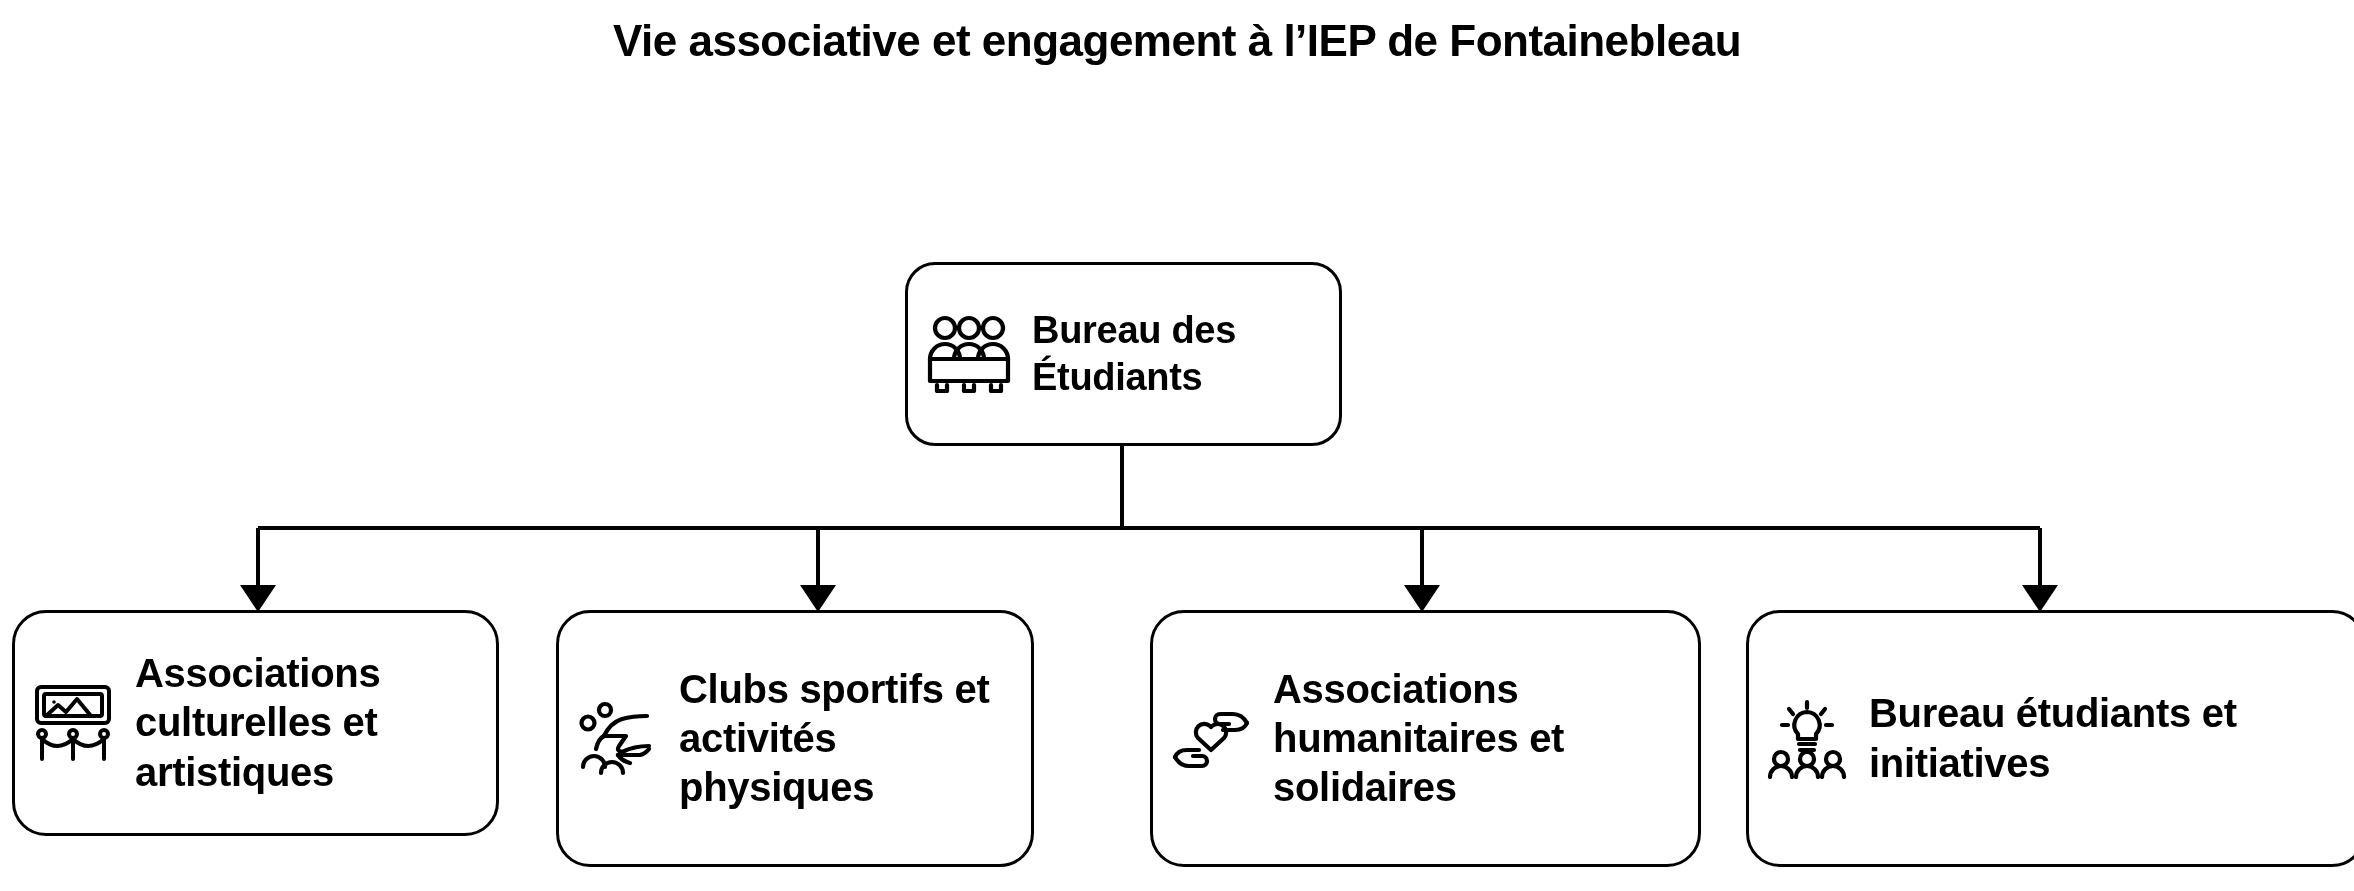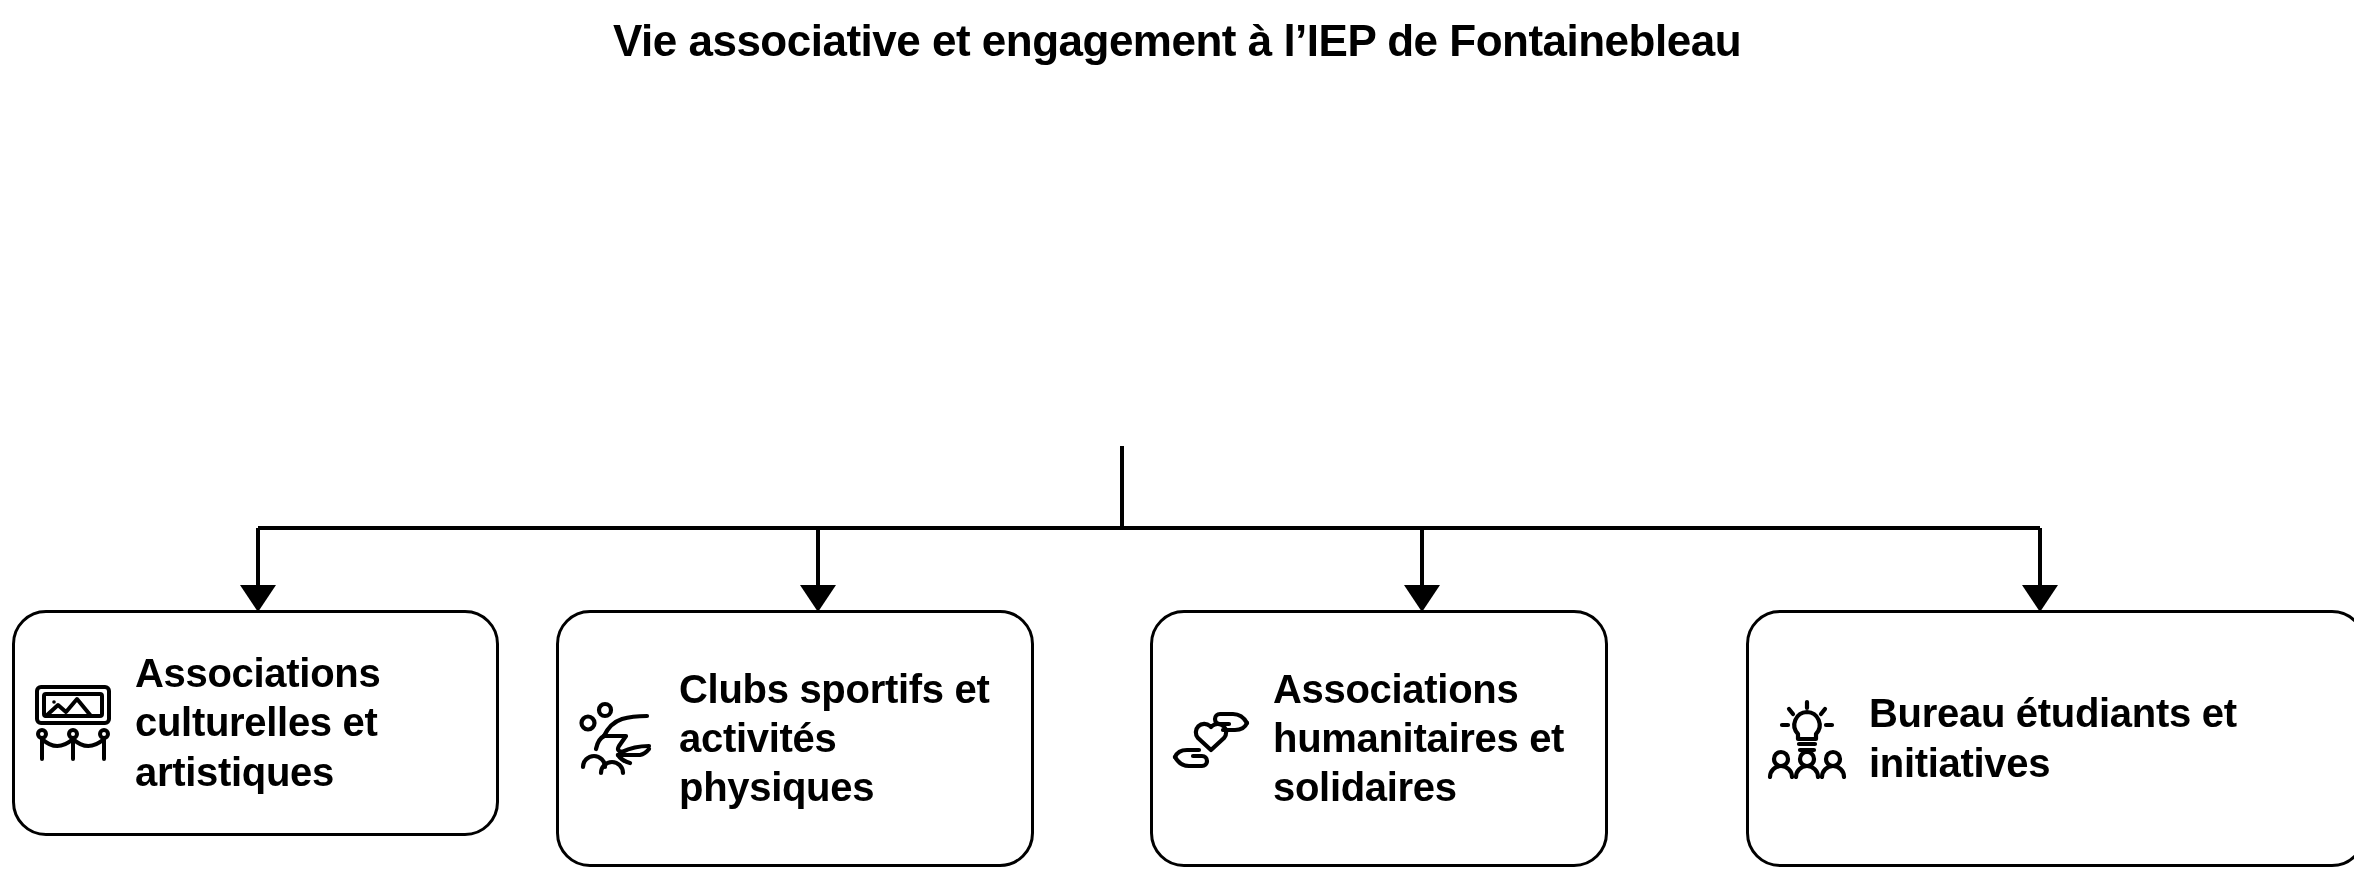--- a/index.html
+++ b/index.html
@@ -84,21 +84,21 @@
     width: 437px;
     height: 184px;
     border-radius: 30px;
     gap: 20px;
   }
   #node-root .node-label { font-size: 38px; }
 
   
   #node-culture   { left: 12px;   top: 610px; width: 487px; height: 226px; }
   #node-sports    { left: 556px;  top: 610px; width: 478px; height: 257px; }
-  #node-humanitarian { left: 1150px; top: 610px; width: 458px; height: 257px; }
+  #node-humanitarian { left: 1150px; top: 610px; width: 551px; height: 257px; }
   #node-projects  { left: 1746px; top: 610px; width: 620px; height: 257px; }
 
   .icon-svg { display: block; }
 </style>
 </head>
 <body>
 
 <div id="diagram-root">
 
   <div id="chart-title">Vie associative et engagement à l’IEP de Fontainebleau</div>
@@ -116,20 +116,37 @@
       <path d="M2040,528 L2040,588"></path>
     </g>
     <g fill="#000000">
       <polygon points="240,585 276,585 258,612"></polygon>
       <polygon points="800,585 836,585 818,612"></polygon>
       <polygon points="1404,585 1440,585 1422,612"></polygon>
       <polygon points="2022,585 2058,585 2040,612"></polygon>
     </g>
   </svg>
 
+  <div class="node" id="node-root">
+    <span class="node-icon">
+      <svg class="icon-svg" width="86" height="78" viewBox="0 0 86 78" xmlns="http://www.w3.org/2000/svg" fill="none" stroke="#000000" stroke-width="4.2" stroke-linecap="round" stroke-linejoin="round">
+        <circle cx="19" cy="13" r="10"></circle>
+        <circle cx="43" cy="13" r="10"></circle>
+        <circle cx="67" cy="13" r="10"></circle>
+        <path d="M4,44 a15,15 0 0 1 30,0"></path>
+        <path d="M28,44 a15,15 0 0 1 30,0"></path>
+        <path d="M52,44 a15,15 0 0 1 30,0"></path>
+        <rect x="4" y="44" width="78" height="22"></rect>
+        <path d="M11,70 v6 h10 v-6"></path>
+        <path d="M38,70 v6 h10 v-6"></path>
+        <path d="M65,70 v6 h10 v-6"></path>
+      </svg>
+    </span>
+    <span class="node-label">Bureau des Étudiants</span>
+  </div>
 
   <div class="node" id="node-culture">
     <span class="node-icon">
       <svg class="icon-svg" width="80" height="80" viewBox="0 0 80 80" xmlns="http://www.w3.org/2000/svg" fill="none" stroke="#000000" stroke-width="4" stroke-linecap="round" stroke-linejoin="round">
         <rect x="4" y="4" width="72" height="36" rx="4"></rect>
         <rect x="11" y="11" width="58" height="22" rx="2"></rect>
         <circle cx="21" cy="19" r="1.8" fill="#000000" stroke="none"></circle>
         <path d="M13,33 l12,-11 l8,7 l11,-13 l14,17"></path>
         <circle cx="9" cy="51" r="4"></circle>
         <circle cx="40" cy="51" r="4"></circle>

